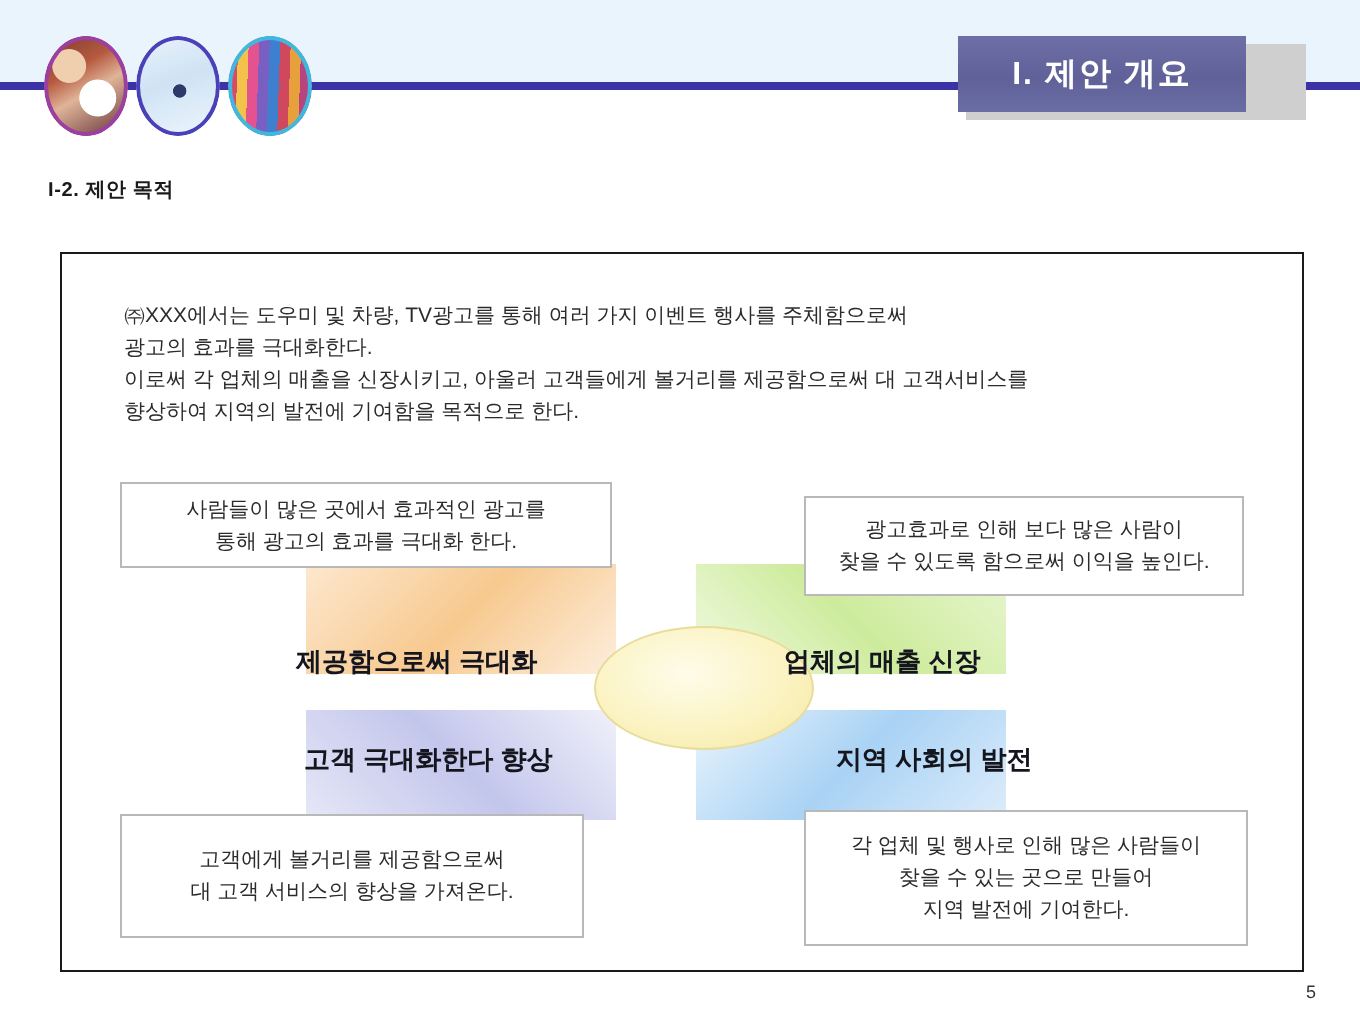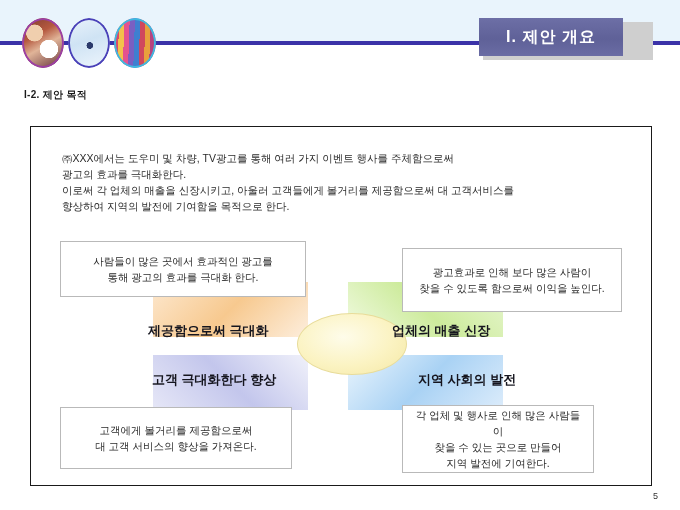--- a/index.html
+++ b/index.html
@@ -182,24 +182,24 @@
     display: flex;
     align-items: center;
     justify-content: center;
     text-align: center;
     font-size: 10.5px;
     line-height: 16px;
     color: #2b2b2b;
     white-space: pre-line;
     padding: 4px 8px;
   }
-  #callout-tl { left: 60px; top: 241px; width: 246px; height: 56px; }
-  #callout-tr { left: 402px; top: 248px; width: 220px; height: 64px; }
+  #callout-tl { left: 60px; top: 241px; width: 246px; height: 43px; }
+  #callout-tr { left: 402px; top: 248px; width: 220px; height: 50px; }
   #callout-bl { left: 60px; top: 407px; width: 232px; height: 62px; }
-  #callout-br { left: 402px; top: 405px; width: 192px; height: 68px; }
+  #callout-br { left: 402px; top: 405px; width: 222px; height: 68px; }
 
   
   .page-number {
     position: absolute;
     right: 22px; bottom: 9px;
     font-size: 9px;
     color: #333333;
   }
 </style>
 </head>

